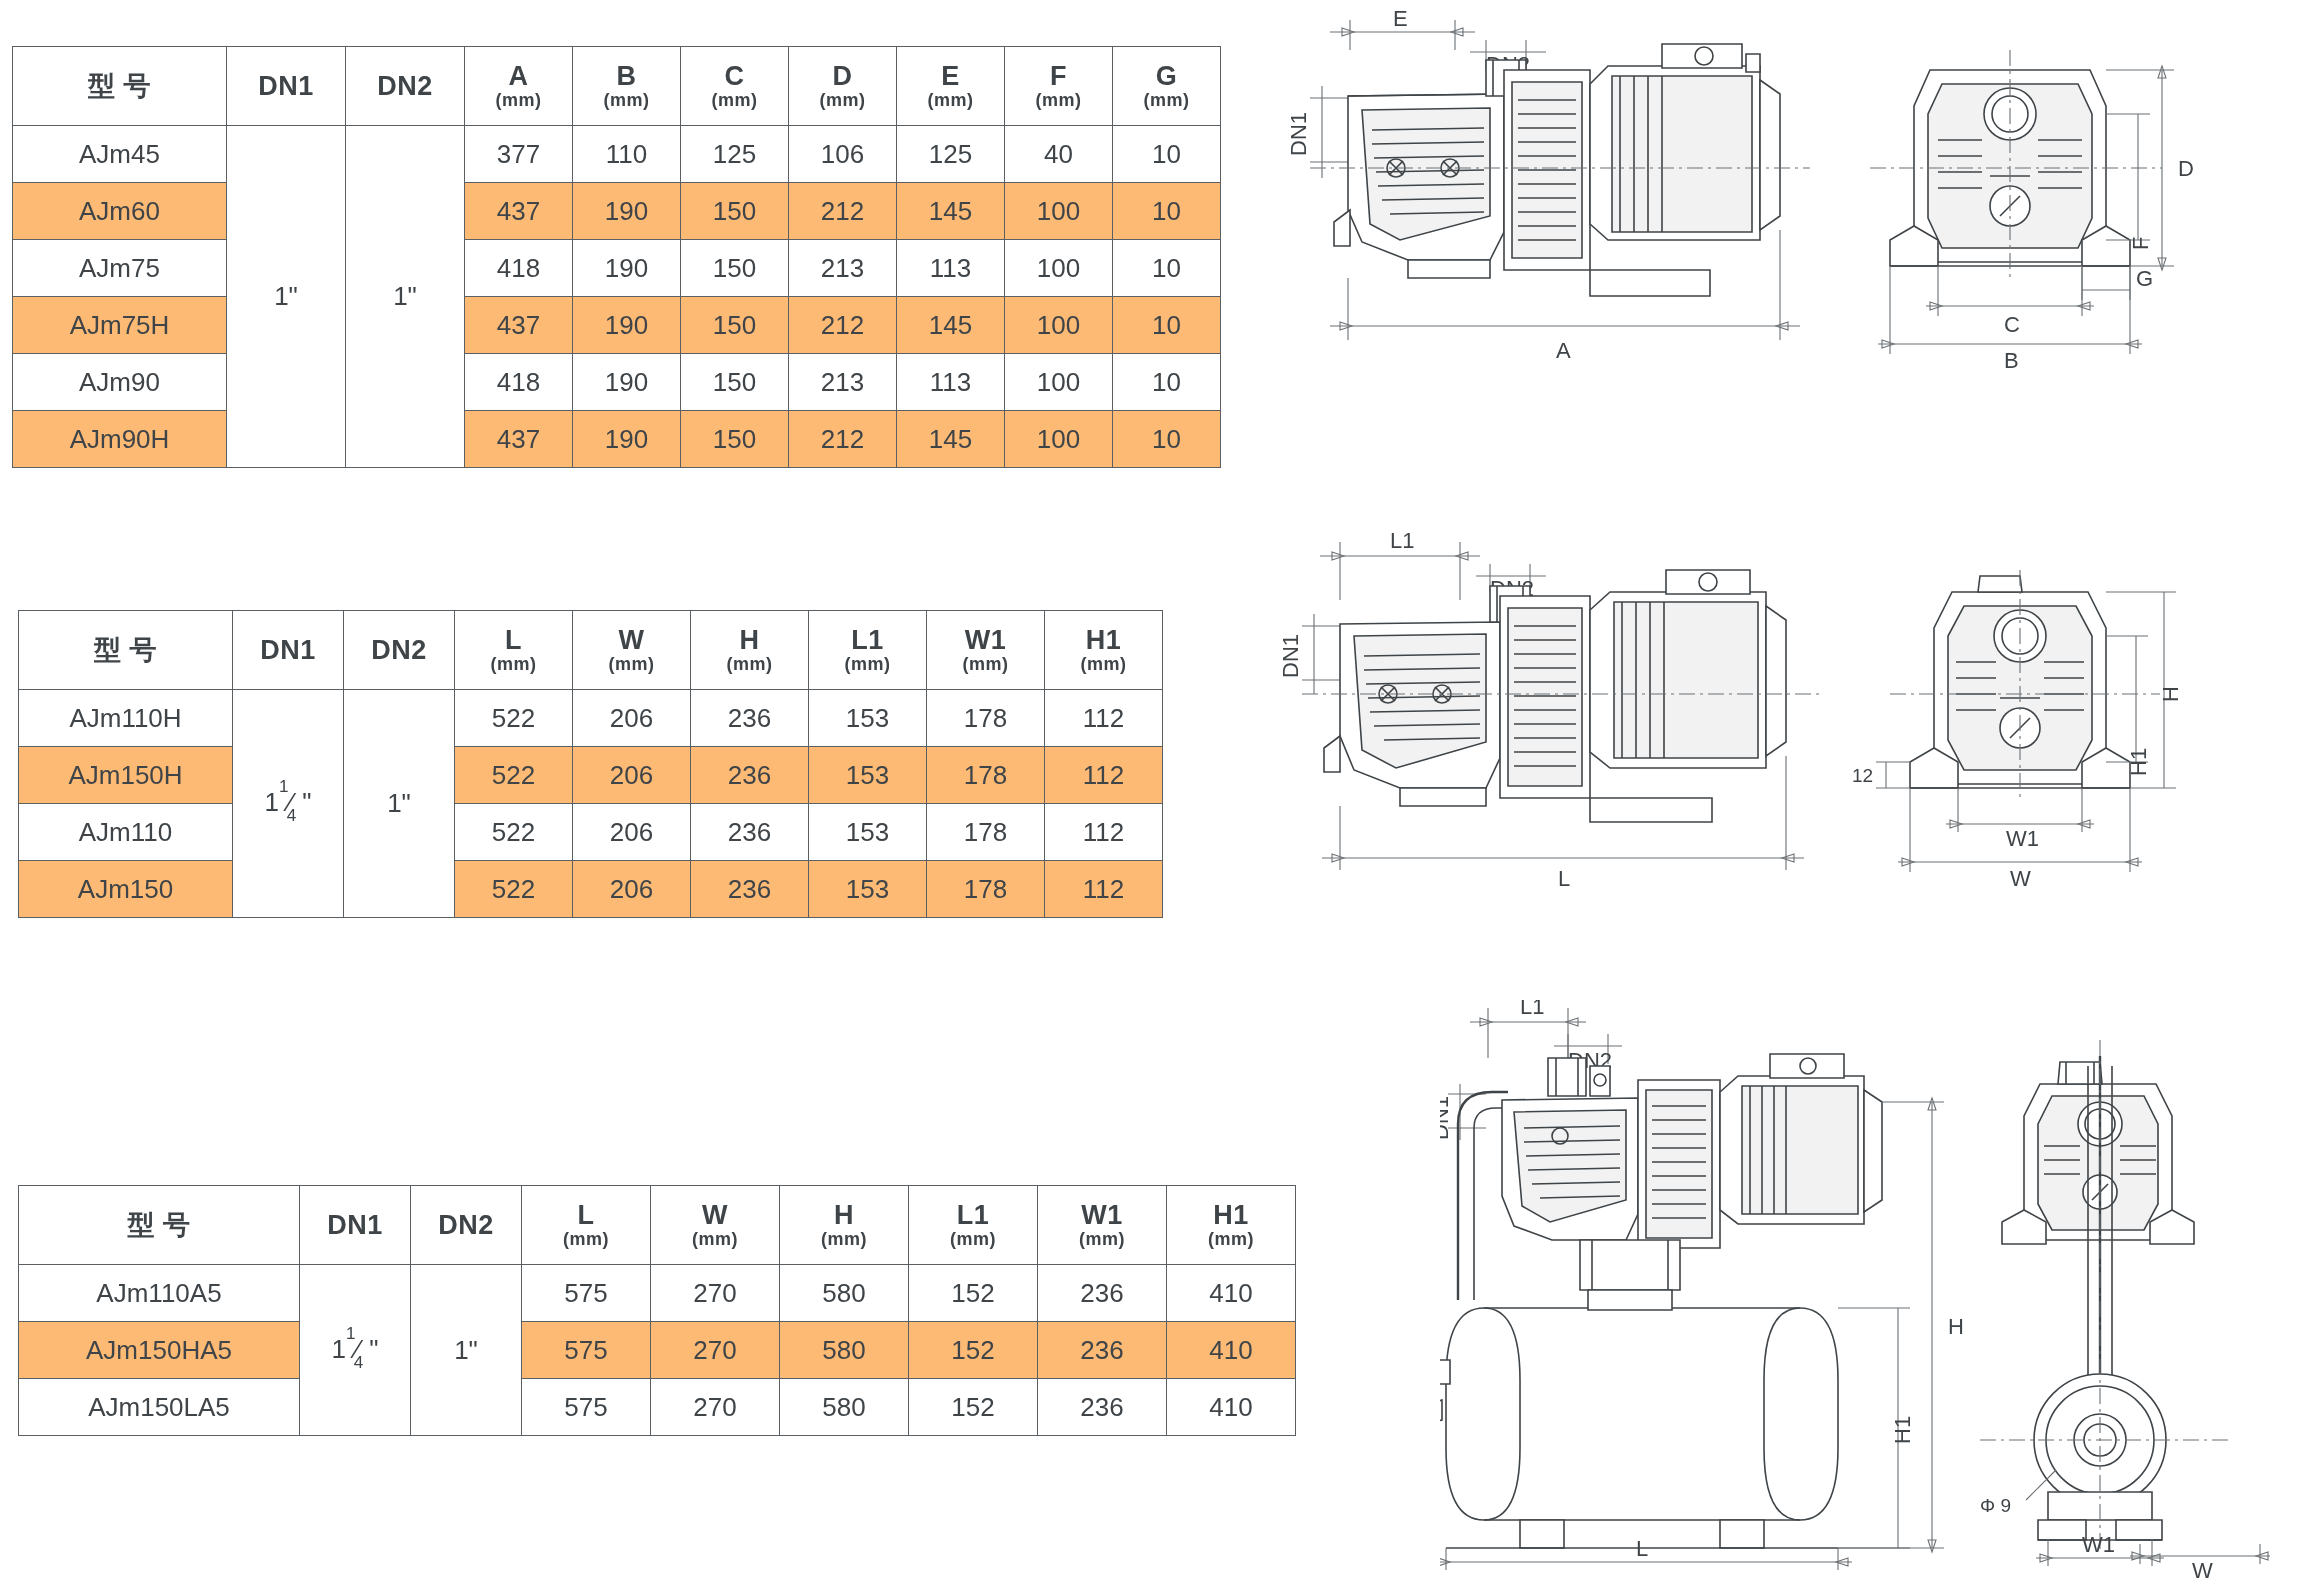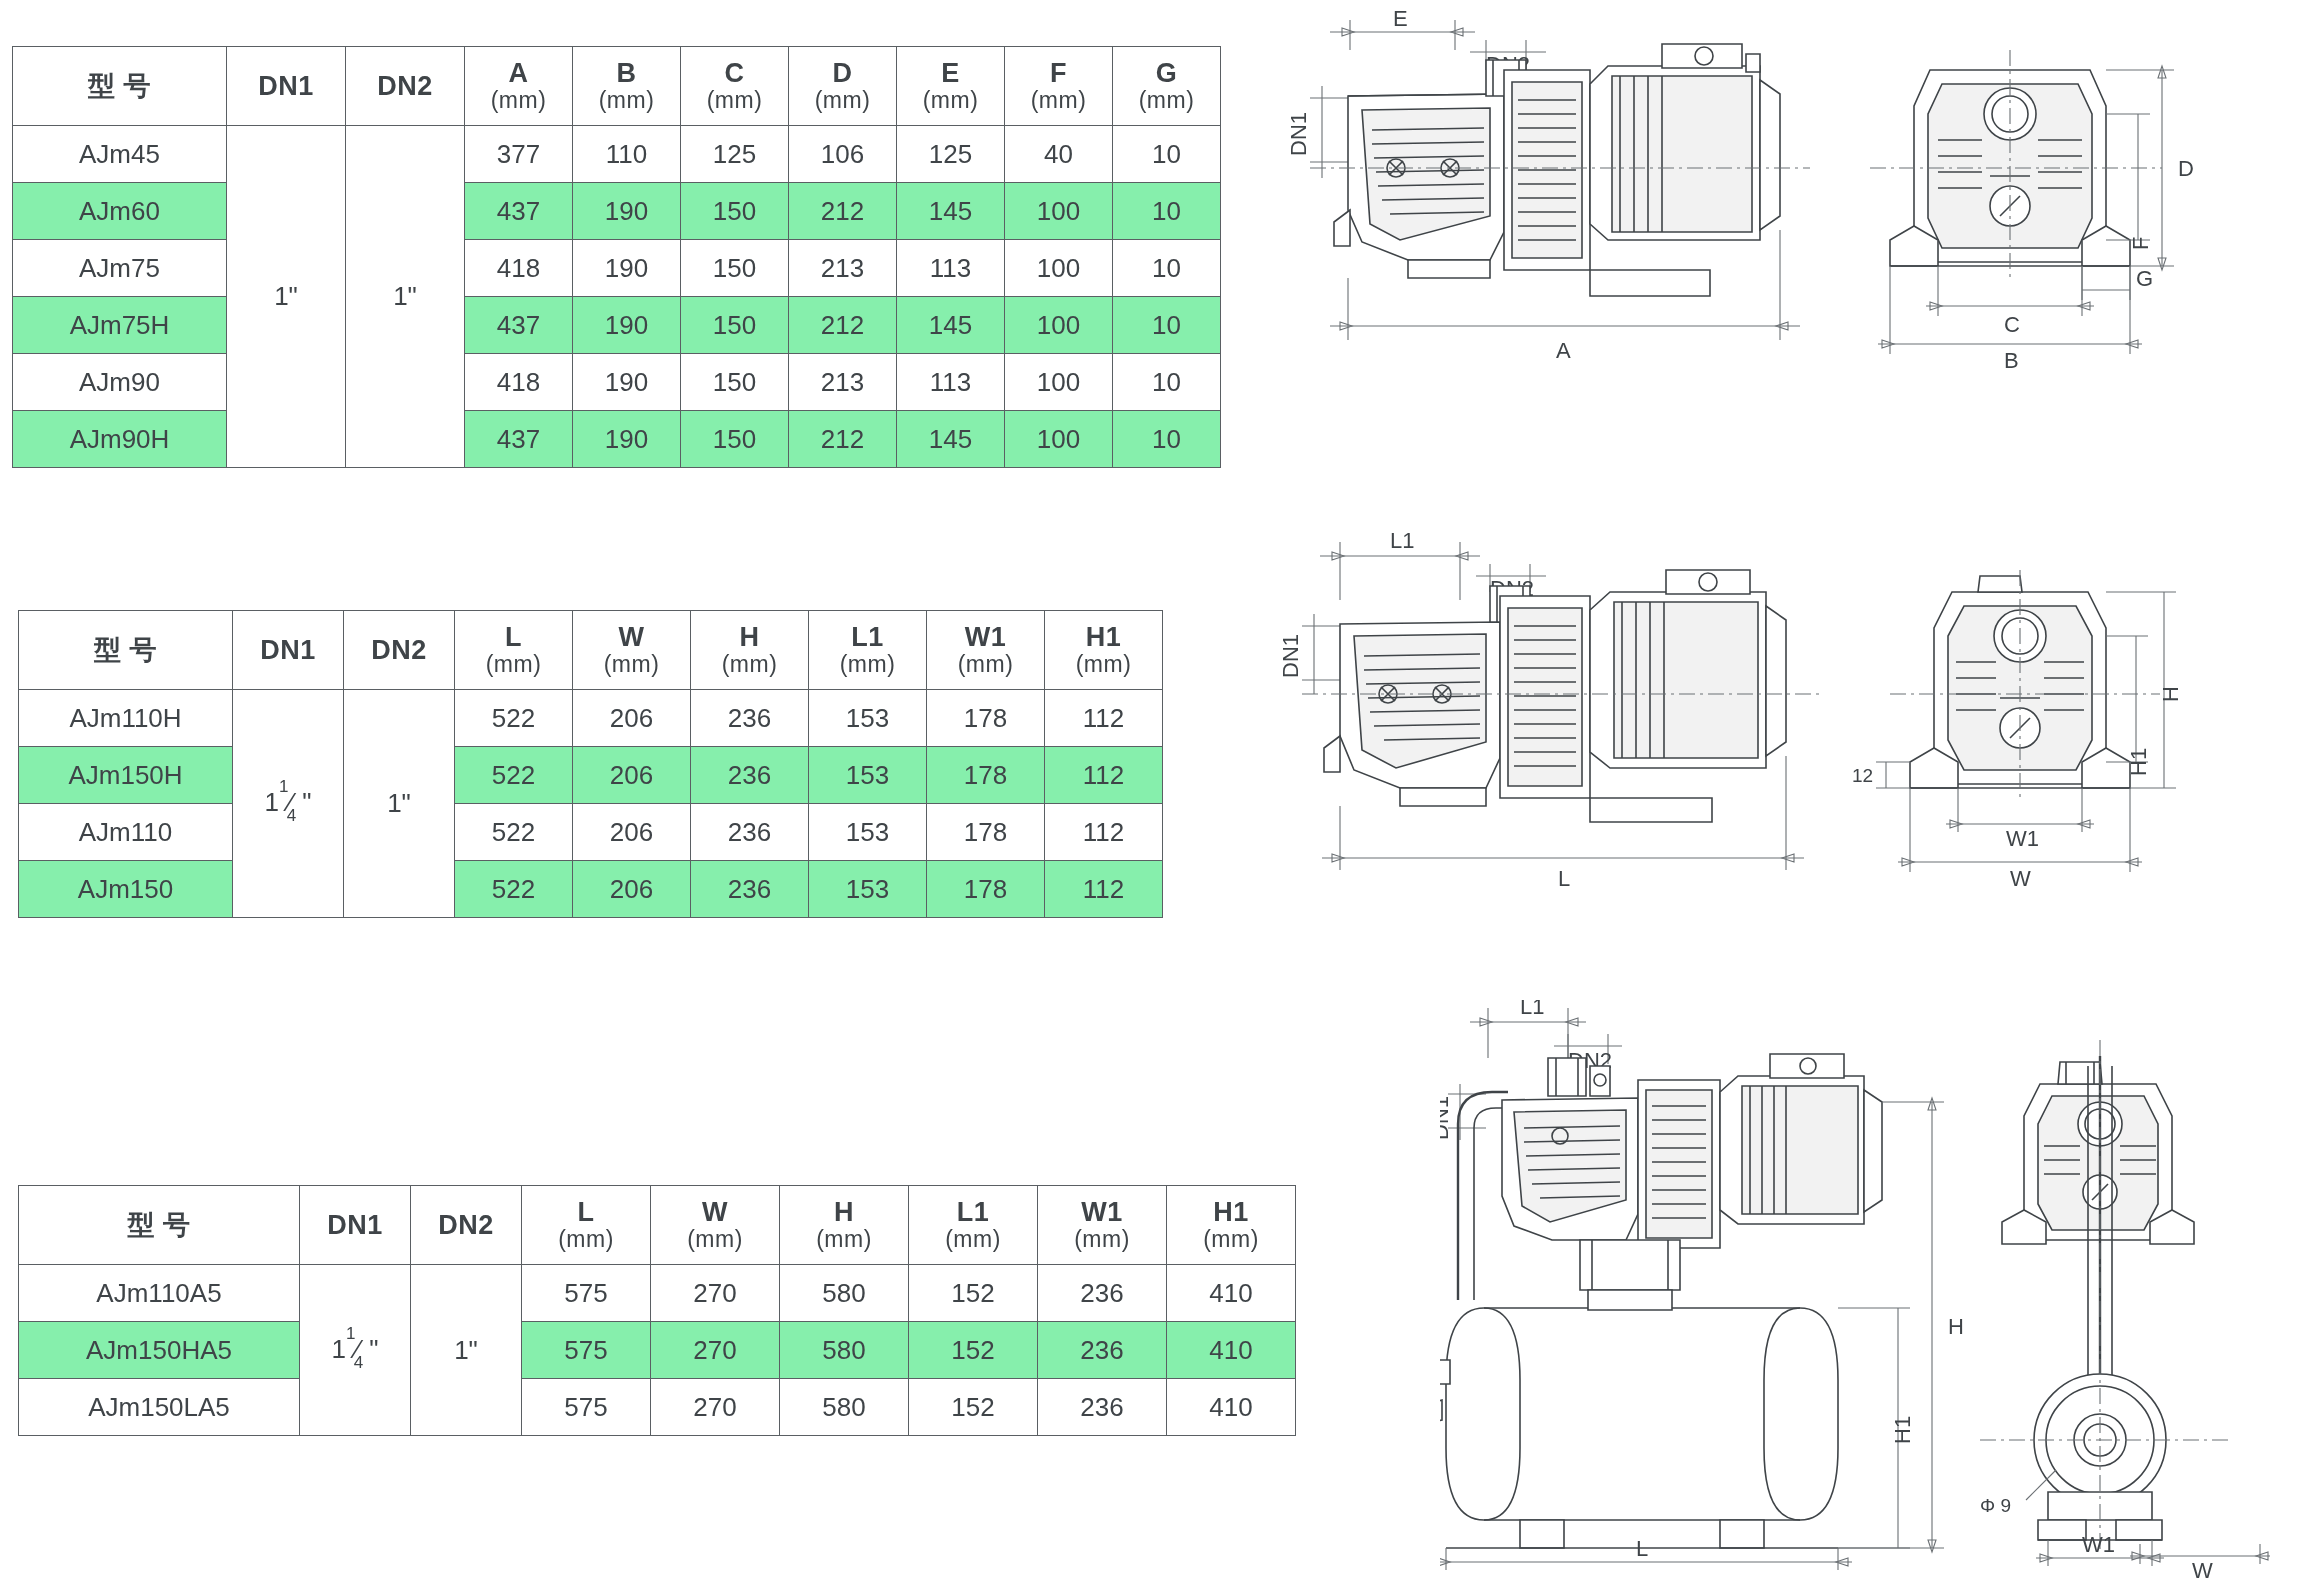--- a/index.html
+++ b/index.html
@@ -28,29 +28,29 @@
     padding:0;
   }
   table.spec thead th{
     font-size:27px;
     font-weight:bold;
     height:78px;
     letter-spacing:.5px;
   }
   table.spec thead th .unit{
     display:block;
-    font-size:23px;
-    font-weight:normal;
+    font-size:18px;
+    font-weight:bold;
     margin-top:-2px;
   }
   table.spec tbody td{
     font-size:26px;
     height:56px;
   }
-  table.spec tbody tr.alt td{background:#86efac;}
+  table.spec tbody tr.alt td{background:#fdba74;}
   td.model{
     text-align:left;
     padding-left:26px;
     font-size:26px;
     white-space:nowrap;
   }
   th.model-h{width:213px;}
   .frac{
     display:inline-block;
     position:relative;

